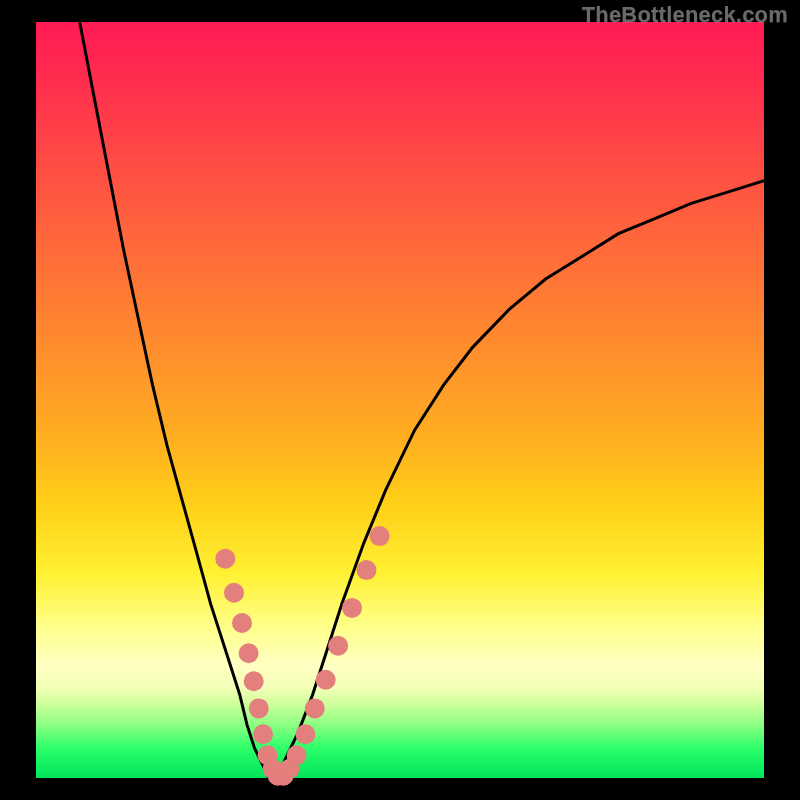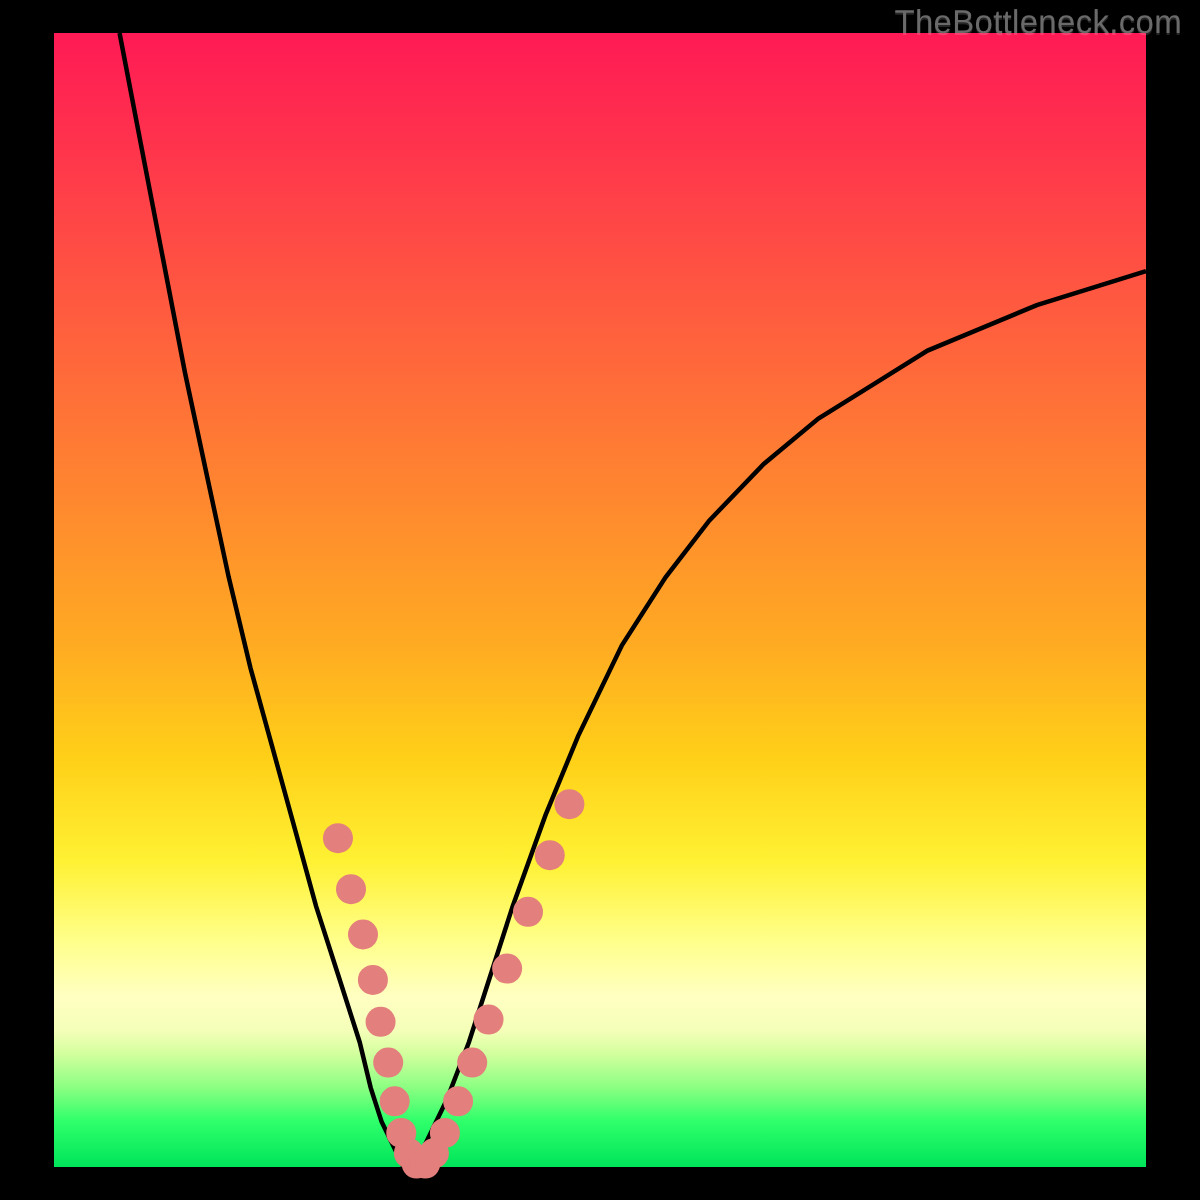--- a/index.html
+++ b/index.html
@@ -45,21 +45,21 @@
       #00e45a 100%
     );
   }
   .watermark {
     position: absolute;
     top: 2px;
     right: 12px;
     color: #6a6a6a;
     font-size: 22px;
     letter-spacing: 0.2px;
-    font-weight: 400;
+    font-weight: 700;
     text-shadow: 0 1px 0 rgba(255,255,255,0.15);
     user-select: none;
   }
   svg.curves {
     position: absolute;
     left: 0;
     top: 0;
     width: 800px;
     height: 800px;
     pointer-events: none;

